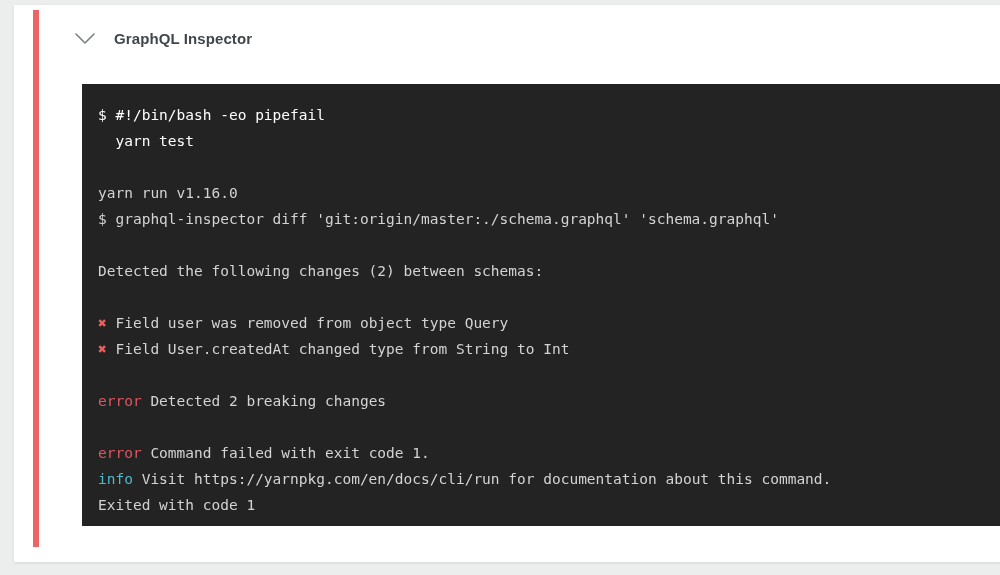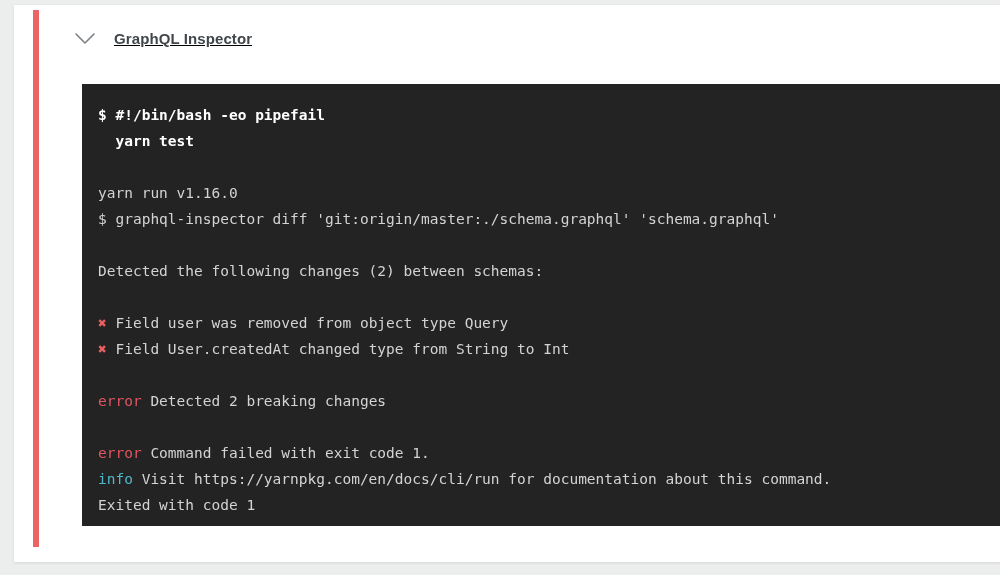--- a/index.html
+++ b/index.html
@@ -47,21 +47,20 @@
 
   
   #job-header {
     position: absolute;
     left: 40px;
     top: 5px;
     height: 57px;
     display: flex;
     align-items: center;
     z-index: 2;
-    text-decoration: underline;
   }
 
   #collapse-toggle {
     width: 26px;
     height: 26px;
     margin-left: 18px;
     margin-right: 16px;
     display: flex;
     align-items: center;
     justify-content: center;
@@ -98,21 +97,21 @@
     padding-left: 16px;
     white-space: pre;
   }
 
   .log-line {
     white-space: pre;
     min-height: 26px;
   }
   .log-line.blank { height: 26px; }
 
-  .cmd        { color: #ffffff; font-weight: bold; }
+  .cmd        { color: #ffffff; font-weight: normal; }
   .plain      { color: #d3d3d3; }
   .err-token  { color: #e05561; }
   .info-token { color: #4fb8c9; }
   .xmark      { color: #e8605f; }
 </style>
 </head>
 <body>
 
 <div id="page">
 

